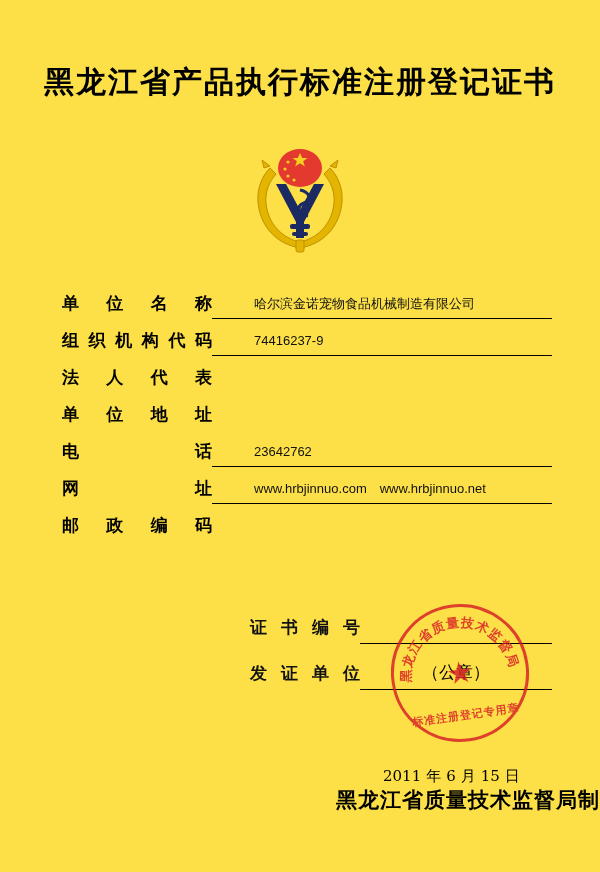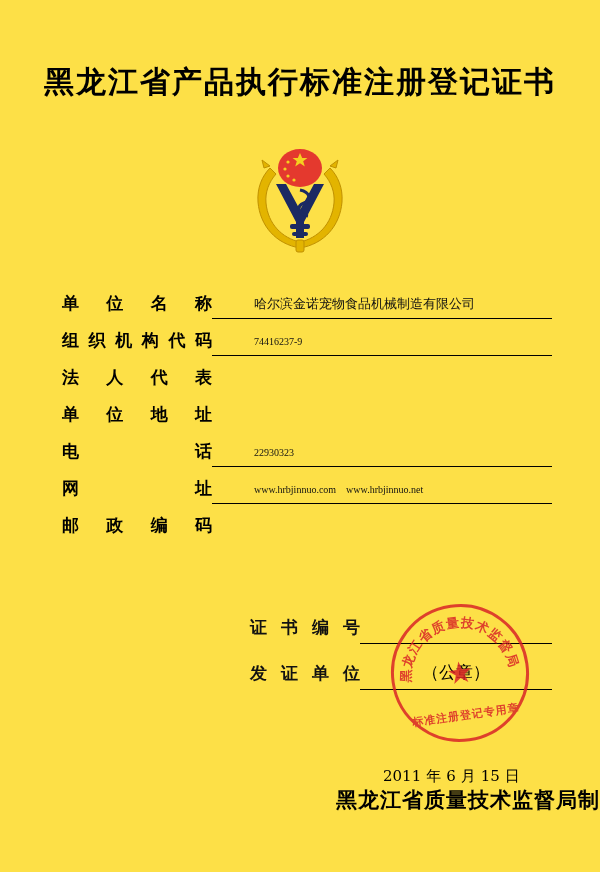--- a/index.html
+++ b/index.html
@@ -84,22 +84,22 @@
     min-height: 22px;
   }
   .field-value {
     font-family: "DejaVu Sans", "Liberation Sans", sans-serif;
     font-size: 13px;
     color: #111;
     white-space: nowrap;
     padding-left: 36px;
   }
   .field-value.ascii {
-    font-family: Liberation Serif, serif;
-    font-size: 10px;
+    font-family: Liberation Sans, sans-serif;
+    font-size: 13px;
   }
 
   
   .lower {
     position: absolute;
     top: 598px;
     left: 250px;
     right: 48px;
   }
   .lower-row {
@@ -298,21 +298,21 @@
         <span>址</span>
       </div>
     </div>
 
     <div class="field-row">
       <div class="field-label">
         <span>电</span>
         <span>话</span>
       </div>
       <div class="field-value-wrap">
-        <span class="field-value ascii">22930323</span>
+        <span class="field-value ascii">23642762</span>
       </div>
     </div>
 
     <div class="field-row">
       <div class="field-label">
         <span>网</span>
         <span>址</span>
       </div>
       <div class="field-value-wrap">
         <span class="field-value ascii">www.hrbjinnuo.com　www.hrbjinnuo.net</span>

